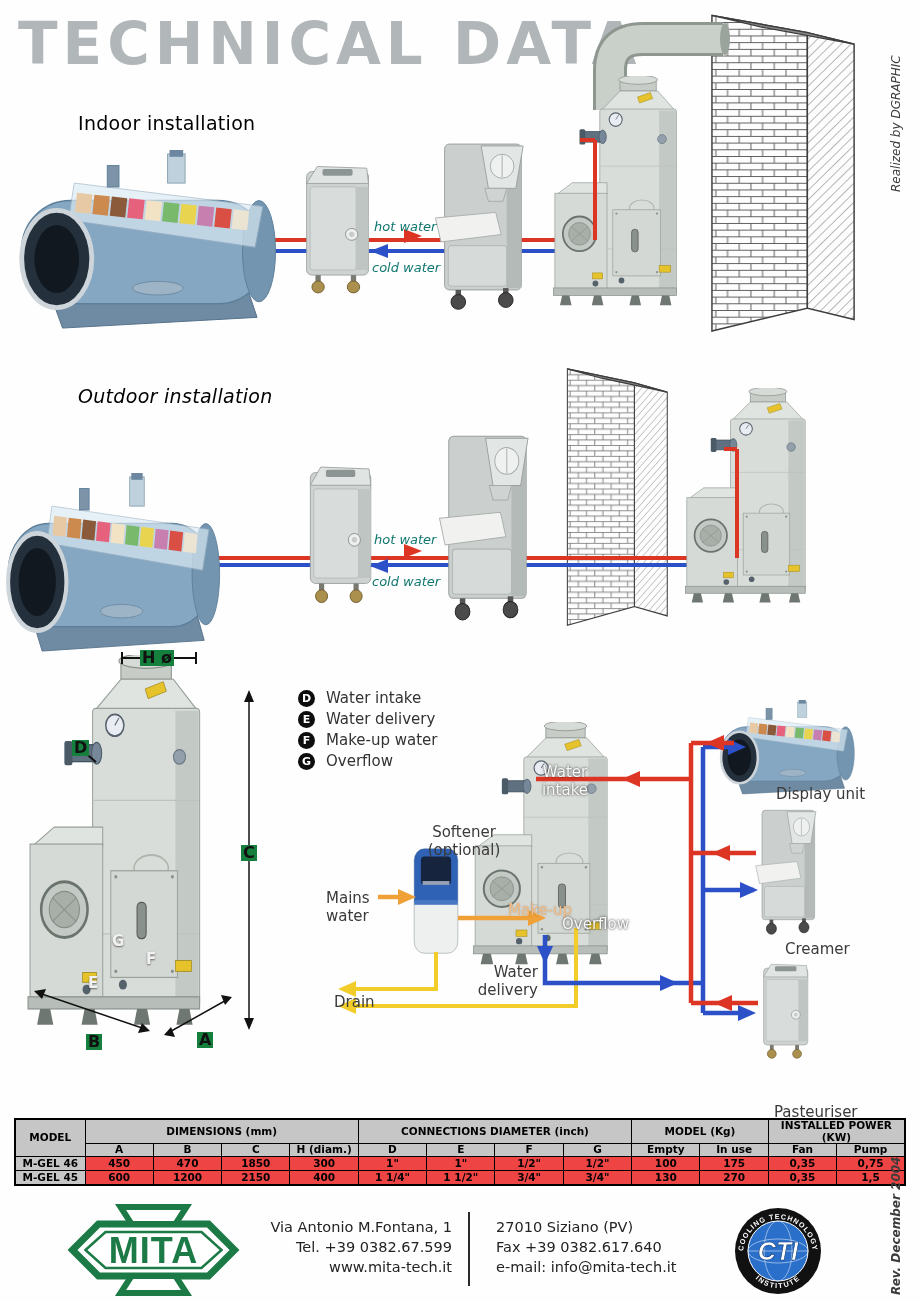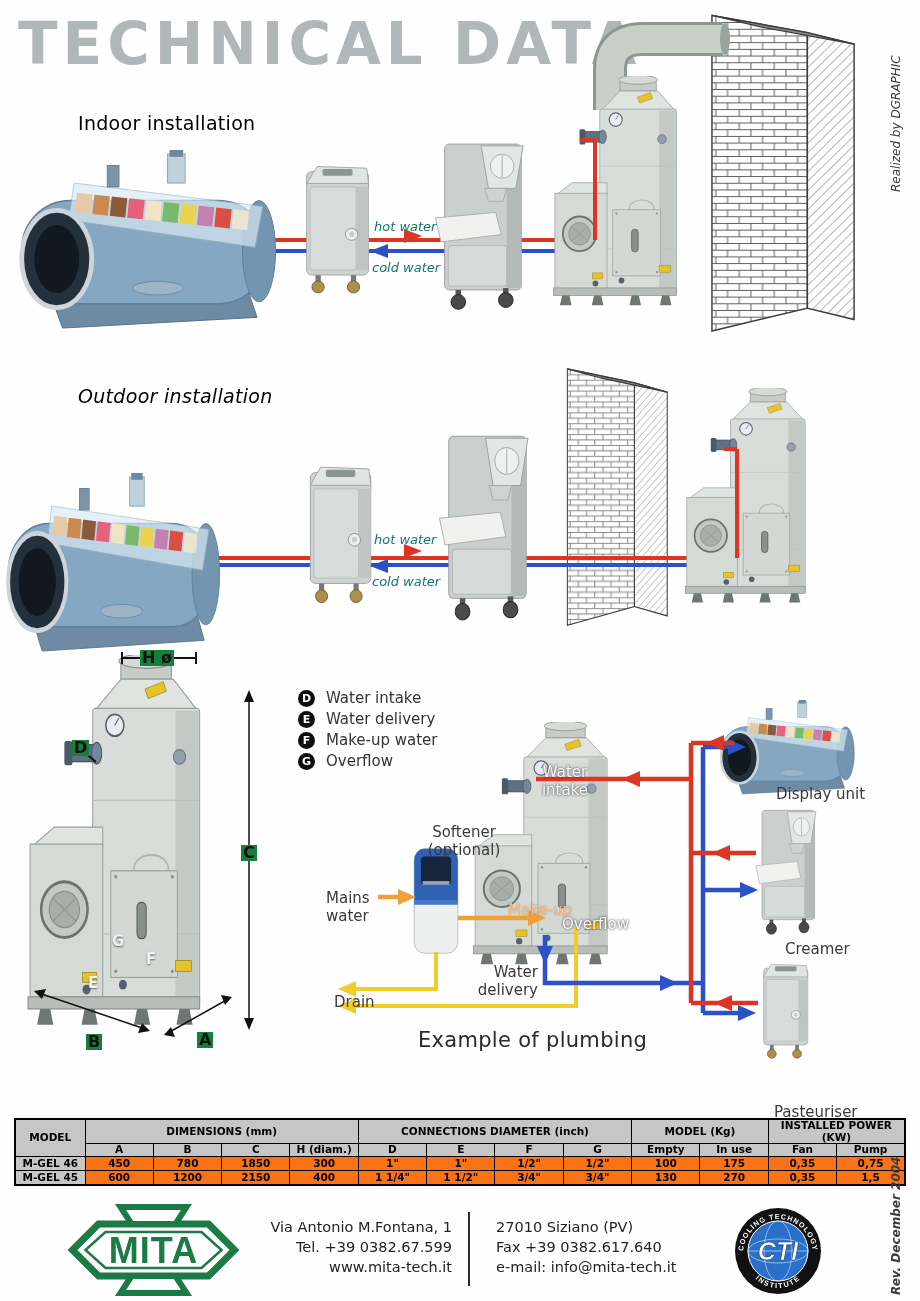--- a/index.html
+++ b/index.html
@@ -20,21 +20,21 @@
   .dim-lbl-onbody{font-size:15px;font-weight:bold;color:#f2f2f2;
                   text-shadow:0 1px 2px rgba(0,0,0,.55);line-height:1;background:none;}
   .legend-row{position:absolute;display:flex;align-items:center;gap:11px;}
   .legend-badge{width:17px;height:17px;border-radius:50%;background:#0d0d0d;color:#fff;
                 font-size:11px;font-weight:bold;display:flex;align-items:center;justify-content:center;}
   .legend-text{font-size:15px;color:#333;}
   table.spec{border-collapse:collapse;table-layout:fixed;width:892px;font-size:10.5px;
              font-weight:bold;color:#000;border:2px solid #000;}
   table.spec th,table.spec td{border:1px solid #000;text-align:center;padding:0 2px;height:12px;line-height:1.1;}
   table.spec th{background:#c6c6c6;}
-  table.spec td{background:#f97316;height:13px;}
+  table.spec td{background:#ef4444;height:13px;}
   table.spec td.model{background:#c6c6c6;}
   .addr{font-size:14.5px;color:#232323;line-height:20px;}
   .vdiv{width:2px;background:#2a2a2a;}
 </style>
 </head>
 <body>
 
 <svg width="0" height="0" style="position:absolute" aria-hidden="true">
 <defs>
   <pattern id="brickPat" width="24" height="14" patternUnits="userSpaceOnUse">
@@ -338,21 +338,20 @@
 (optional)</div>
   <div class="abs plumb-lbl pre" style="left:326px;top:882px;">Mains
 water</div>
   <div class="abs plumb-lbl" style="left:334px;top:994px;">Drain</div>
   <div class="abs plumb-lbl pre white-lbl" style="left:527px;top:756px;width:76px;text-align:center;">Water
 intake</div>
   <div class="abs plumb-lbl makeup-lbl" style="left:508px;top:902px;">Make-up</div>
   <div class="abs plumb-lbl white-lbl" style="left:562px;top:916px;">Overflow</div>
   <div class="abs plumb-lbl pre" style="left:466px;top:956px;width:72px;text-align:right;">Water
 delivery</div>
-  <div class="abs caption" style="left:418px;top:1028px;">Example of plumbing</div>
   <div class="abs plumb-lbl" style="left:776px;top:786px;">Display unit</div>
   <div class="abs plumb-lbl" style="left:777px;top:941px;margin-left:8px;">Creamer</div>
   <div class="abs plumb-lbl" style="left:774px;top:1104px;">Pasteuriser</div>
 
   <table class="spec abs" style="left:14px;top:1118px;">
     <colgroup>
       <col style="width:70px;">
       <col span="12">
     </colgroup>
     <tbody>
@@ -373,21 +372,21 @@
       <th>F</th>
       <th>G</th>
       <th>Empty</th>
       <th>In use</th>
       <th>Fan</th>
       <th>Pump</th>
     </tr>
     <tr>
       <td class="model">M-GEL 46</td>
       <td>450</td>
-      <td>780</td>
+      <td>470</td>
       <td>1850</td>
       <td>300</td>
       <td>1"</td>
       <td>1"</td>
       <td>1/2"</td>
       <td>1/2"</td>
       <td>100</td>
       <td>175</td>
       <td>0,35</td>
       <td>0,75</td>

